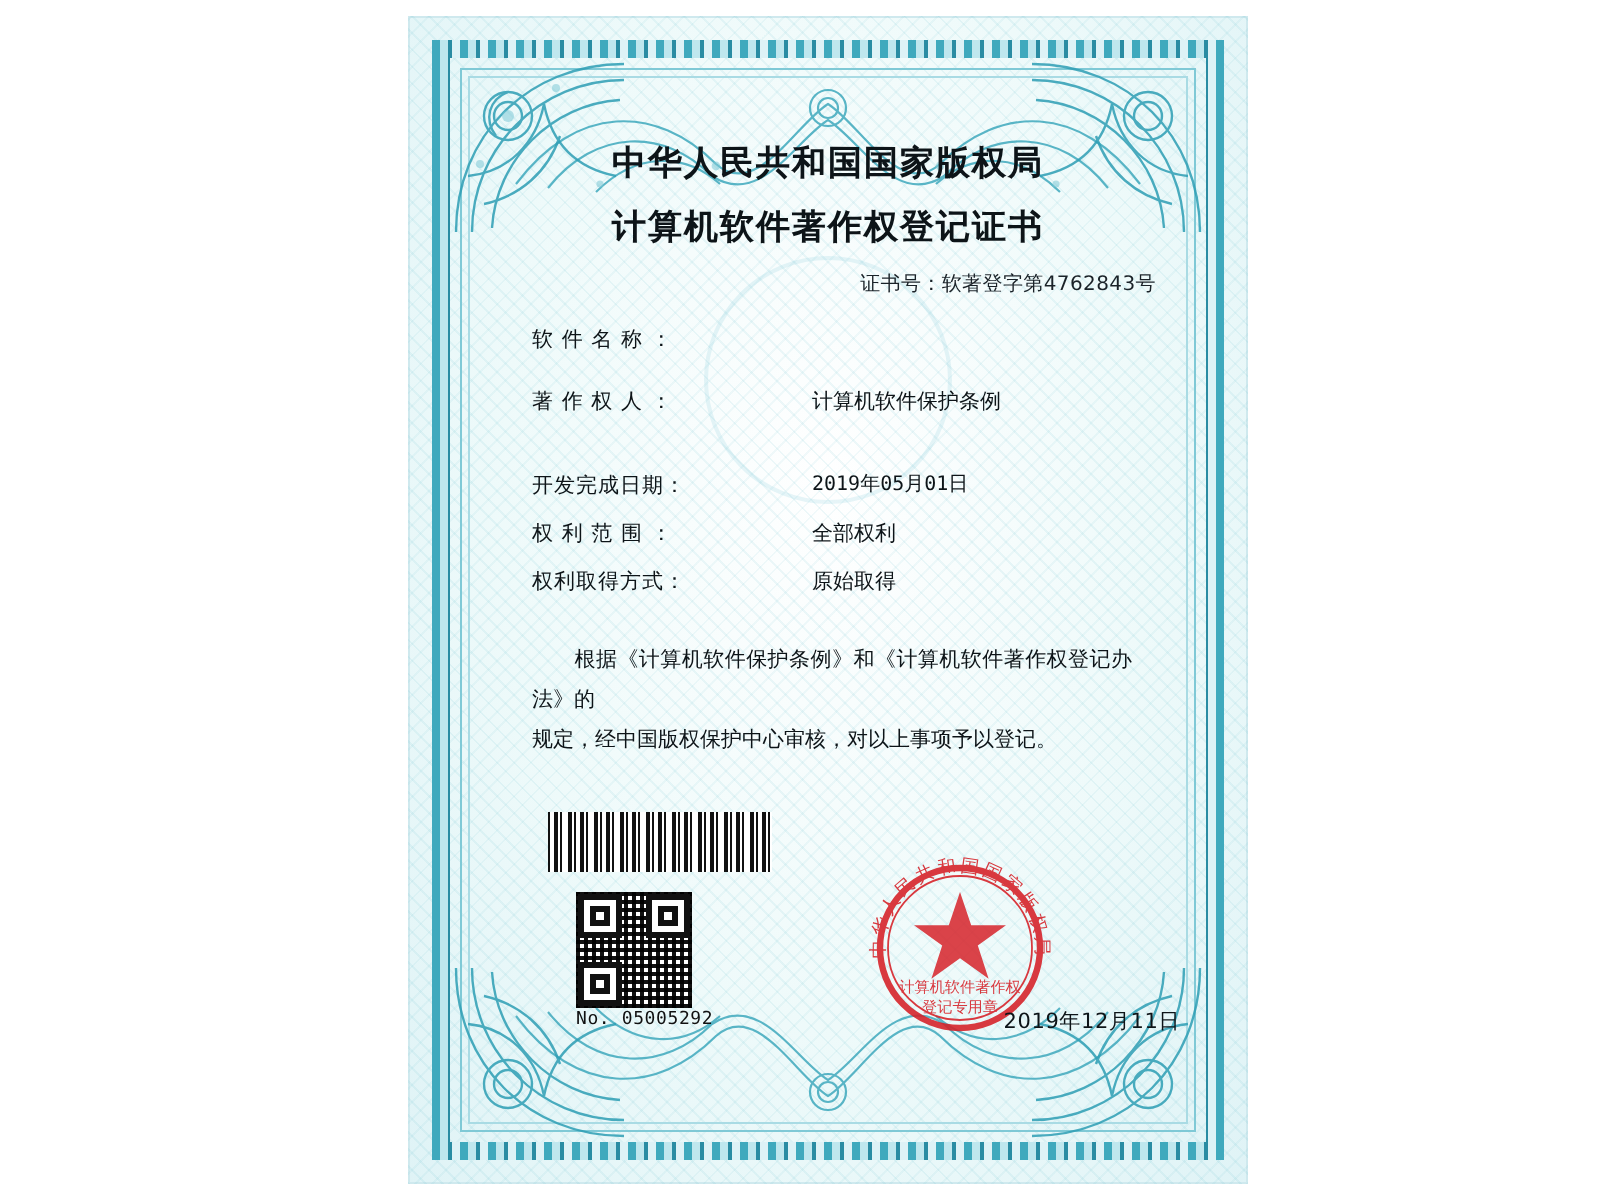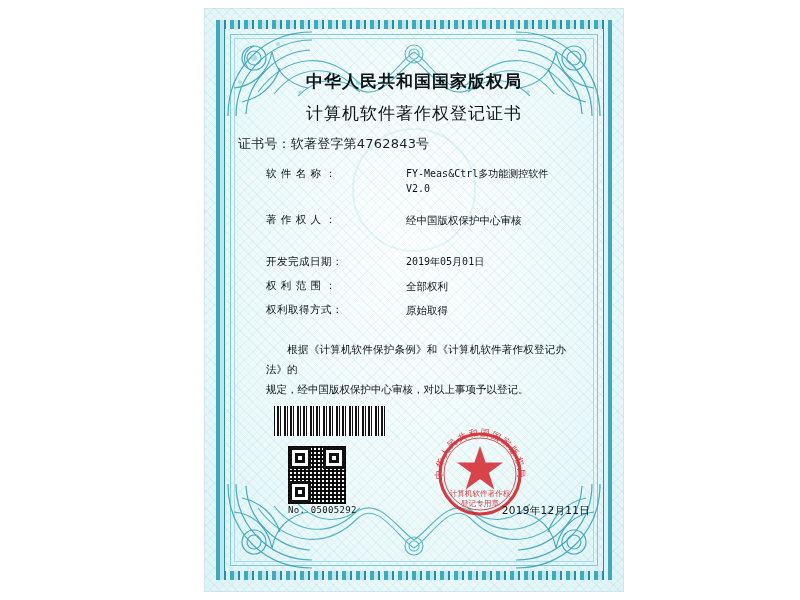--- a/index.html
+++ b/index.html
@@ -122,29 +122,30 @@
   .title-main {
     font-family: "DejaVu Sans", "Liberation Sans", sans-serif;
     font-size: 17px;
     font-weight: bold;
     letter-spacing: 1px;
     color: #0d1418;
   }
   .title-sub {
     font-family: "DejaVu Sans", "Liberation Sans", sans-serif;
     font-size: 17px;
-    font-weight: normal;
+    font-weight: bold;
     letter-spacing: 1px;
     margin-top: 9px;
     color: #0d1418;
   }
   .cert-no {
     margin-top: 10px;
+    text-align: right;
     padding-right: 12px;
-    font-size: 13px;
+    font-size: 10px;
     font-family: "DejaVu Sans", "Liberation Sans", sans-serif;
     color: #1a2228;
     letter-spacing: 0.2px;
   }
 
   .fields {
     margin-top: 14px;
     padding-left: 28px;
     padding-right: 16px;
   }
@@ -389,29 +390,27 @@
         <div class="title-main">中华人民共和国国家版权局</div>
         <div class="title-sub">计算机软件著作权登记证书</div>
       </div>
 
       <div class="cert-no">证书号：软著登字第4762843号</div>
 
       <div class="fields">
 
         <div class="field-row">
           <div class="field-label">软 件 名 称 ：</div>
-          <div class="field-value">FY-Meas&amp;Ctrl多功能测控软件
-V2.0</div>
         </div>
 
         <div class="gap-b"></div>
 
         <div class="field-row">
           <div class="field-label">著 作 权 人 ：</div>
-          <div class="field-value cjk">经中国版权保护中心审核</div>
+          <div class="field-value cjk">计算机软件保护条例</div>
         </div>
 
         <div class="gap-a"></div>
 
         <div class="field-row">
           <div class="field-label">开发完成日期：</div>
           <div class="field-value">2019年05月01日</div>
         </div>
 
 

